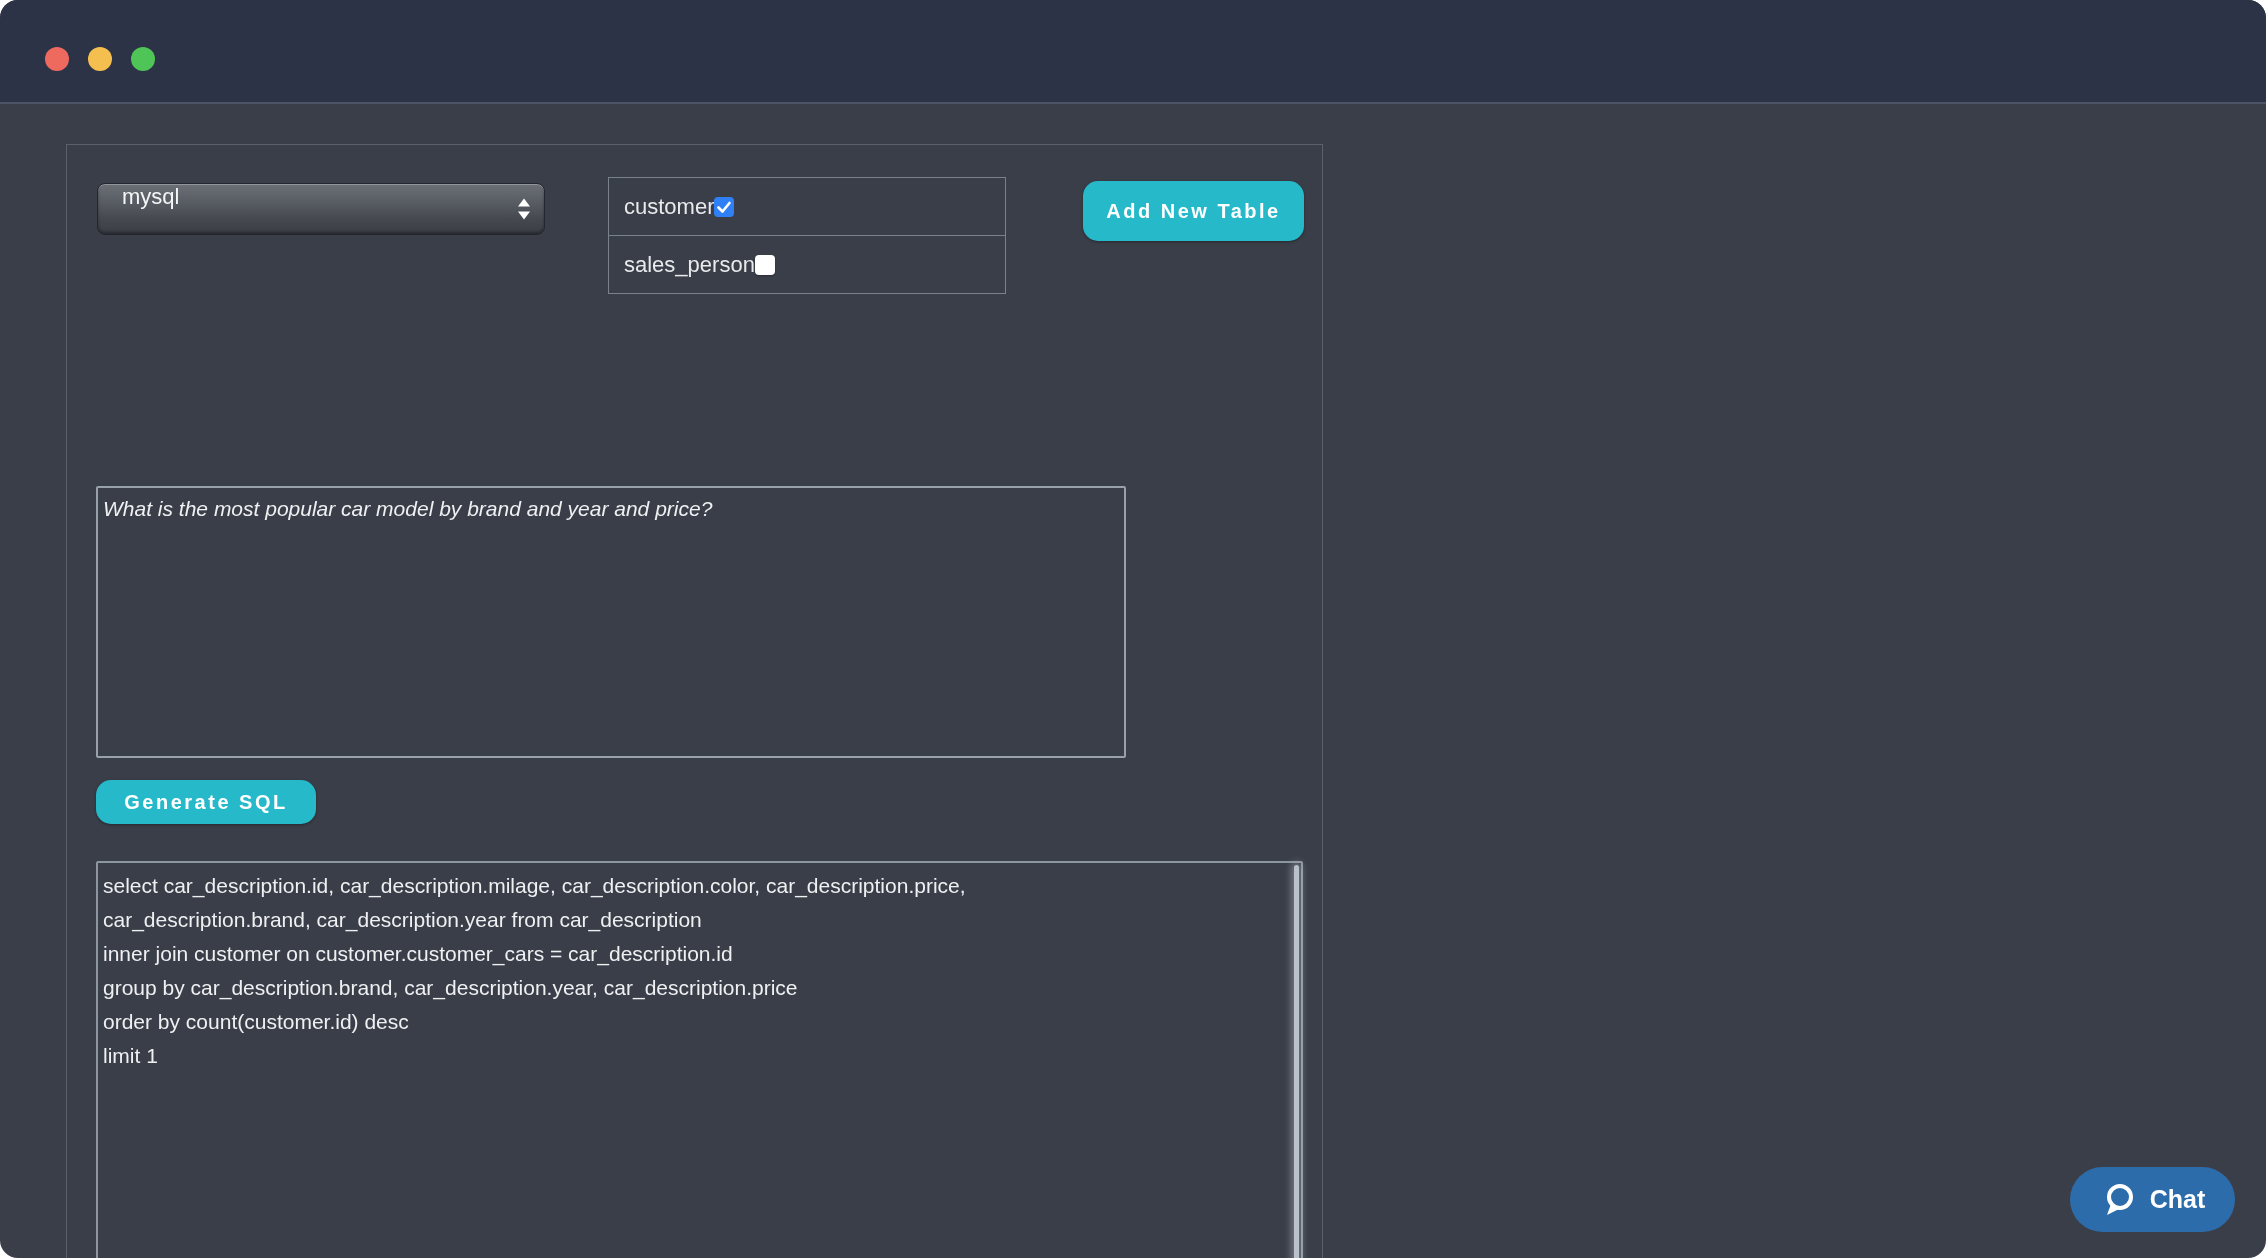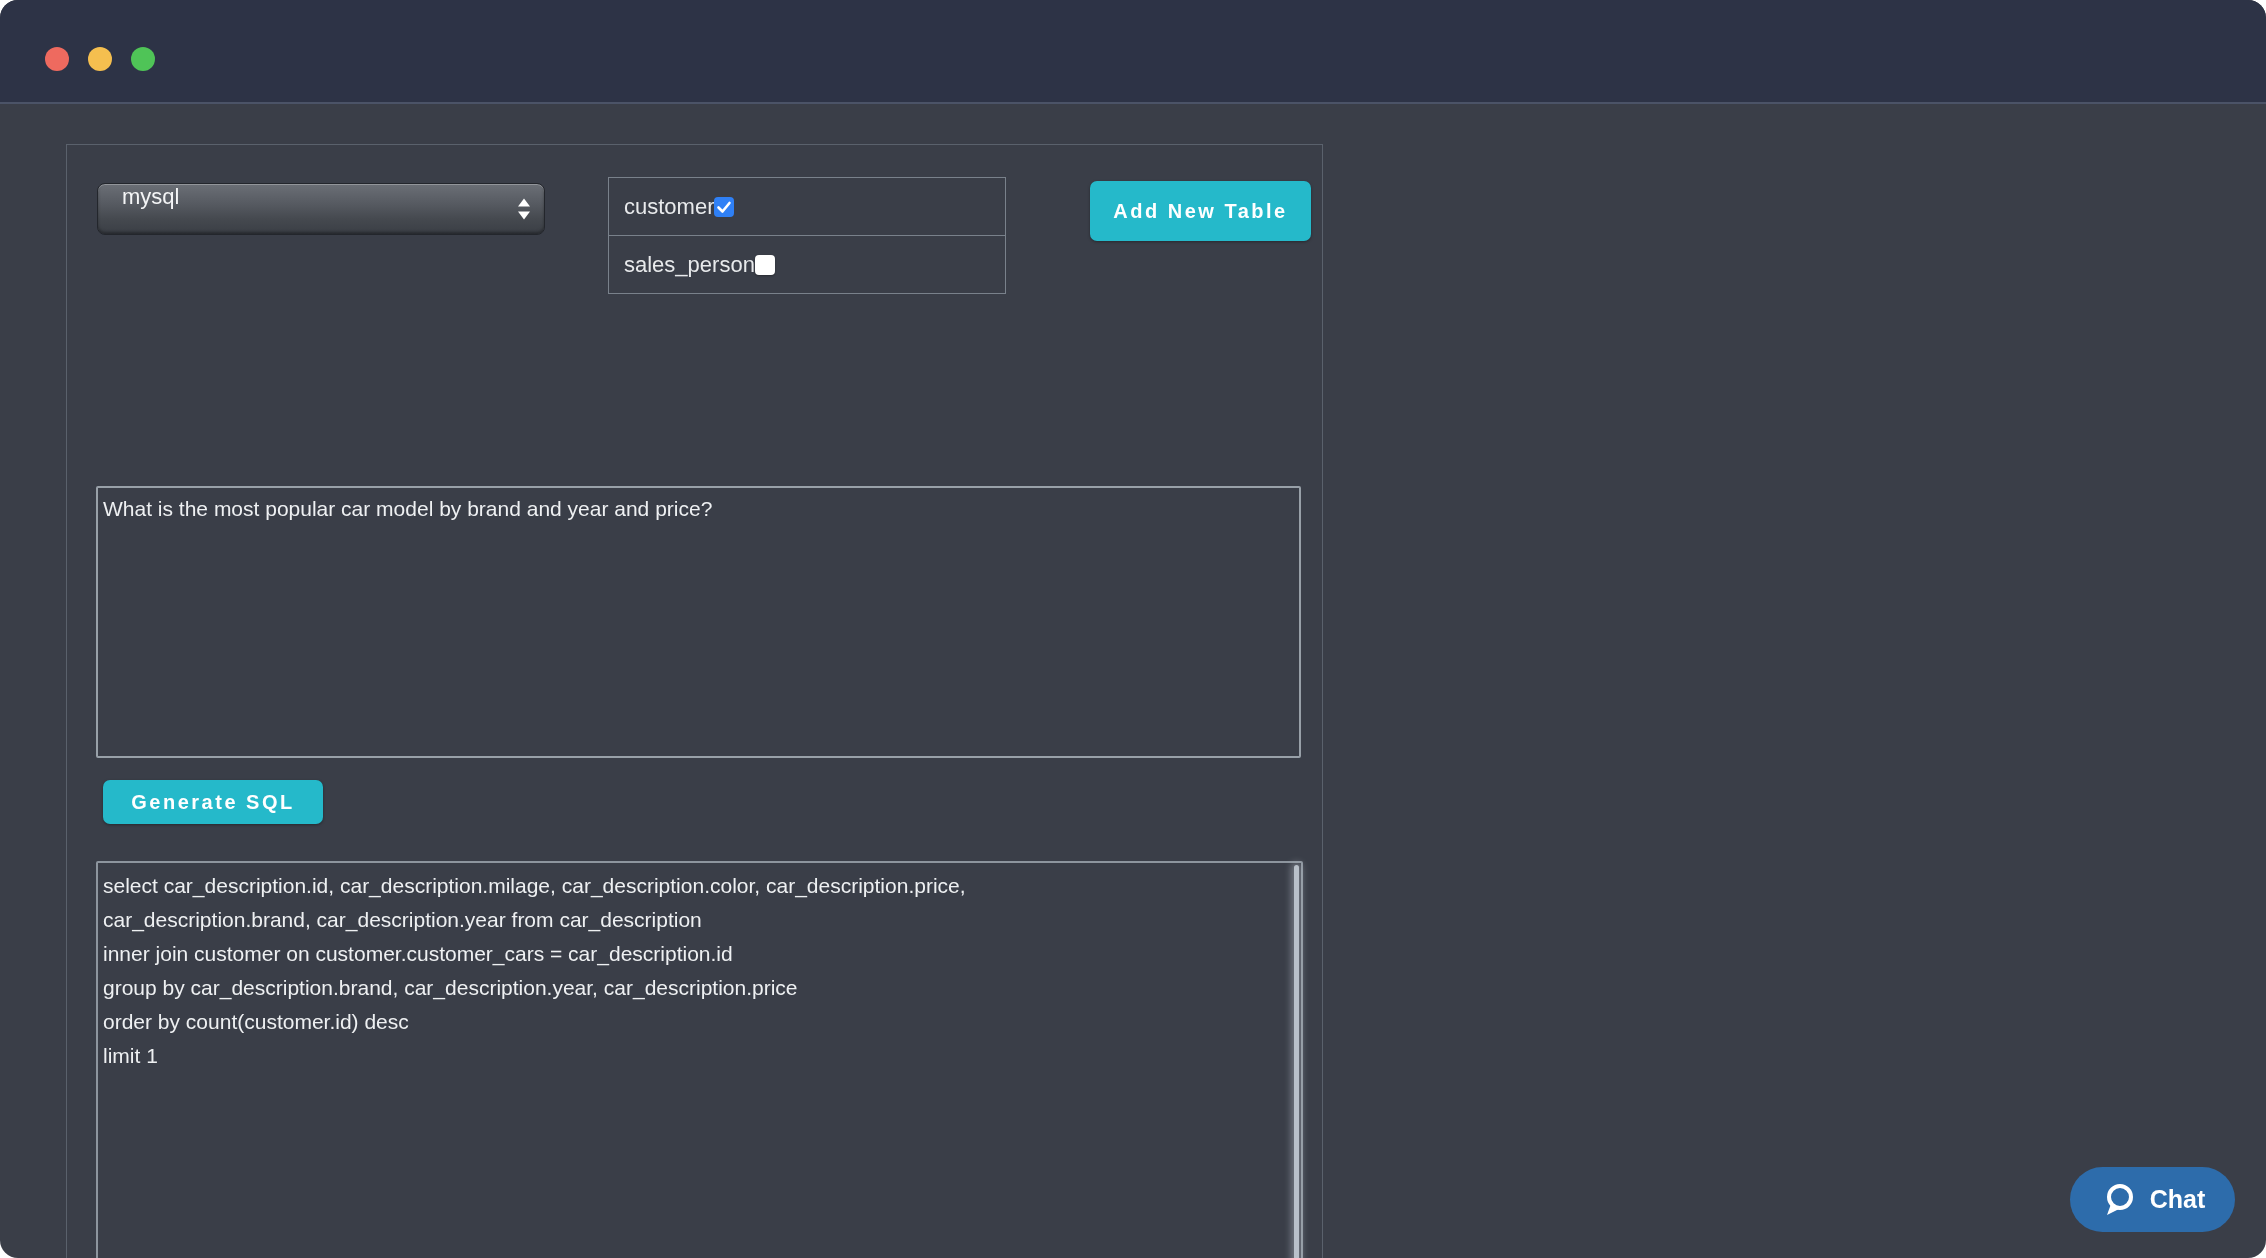--- a/index.html
+++ b/index.html
@@ -122,50 +122,50 @@
     flex: 0 0 auto;
   }
   .cb.off { background: #ffffff; box-shadow: 0 1px 2px rgba(0,0,0,0.3); }
   .cb.on  { background: var(--checkbox-blue, #2f80f6); }
 
   
   .teal-btn {
     position: absolute;
     background: var(--teal, #25b9ca);
     border: none;
-    border-radius: 7px;
+    border-radius: 15px;
     color: #ffffff;
     font-family: inherit;
     font-weight: bold;
     font-size: 20px;
     letter-spacing: 2.5px;
     cursor: pointer;
     box-shadow: 0 1px 3px rgba(0,0,0,0.35);
-    margin-left: 7px;
   }
   .add-btn { left: 1016px; top: 36px;  width: 221px; height: 60px; }
   .gen-btn { left: 29px;   top: 635px; width: 220px; height: 44px; }
 
   
   .question {
     position: absolute;
     left: 29px; top: 341px;
-    width: 1205px; height: 272px;
+    width: 1030px; height: 272px;
     box-sizing: border-box;
     background: transparent;
     border: 2px solid #98a0a8;
     border-radius: 2px;
     color: #eef0f2;
     font-family: inherit;
     font-size: 21px;
     line-height: 30px;
     padding: 6px 10px 6px 5px;
     resize: none;
     outline: none;
     overflow: hidden;
+    font-style: italic;
   }
   .sqlwrap {
     position: absolute;
     left: 29px; top: 716px;
     width: 1207px; height: 424px;
   }
   .sql {
     width: 100%; height: 100%;
     box-sizing: border-box;
     background: transparent;

